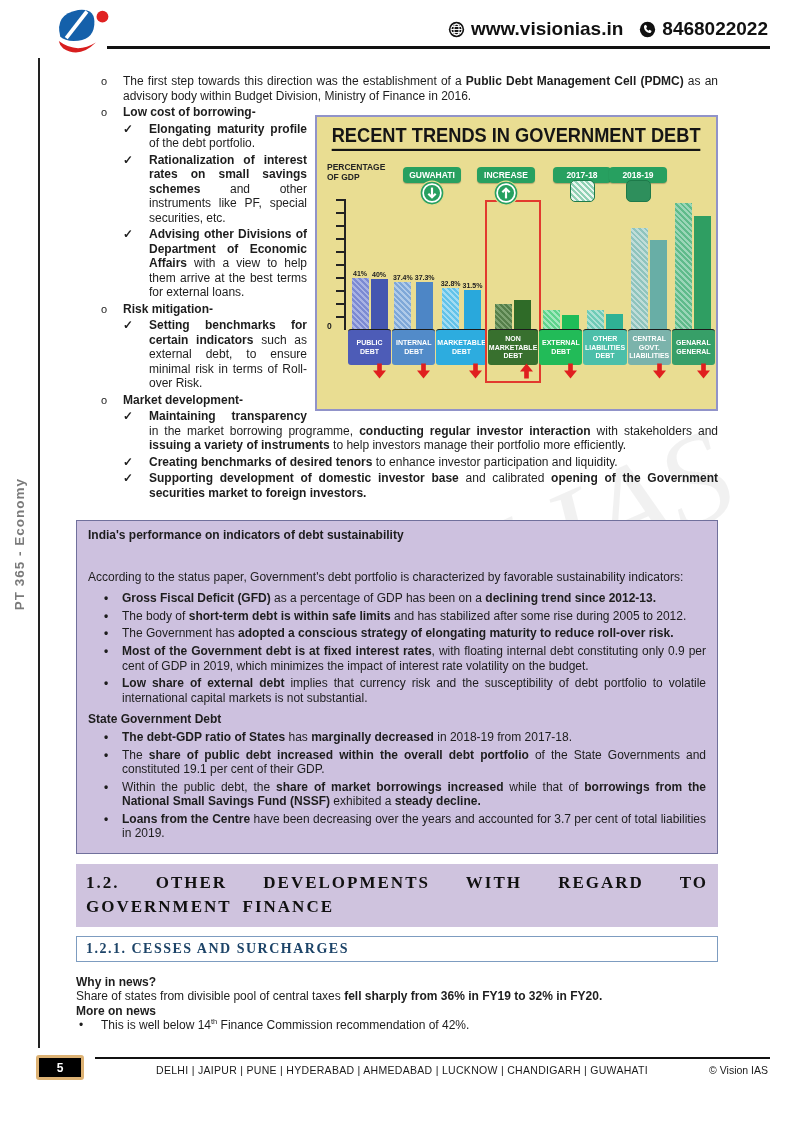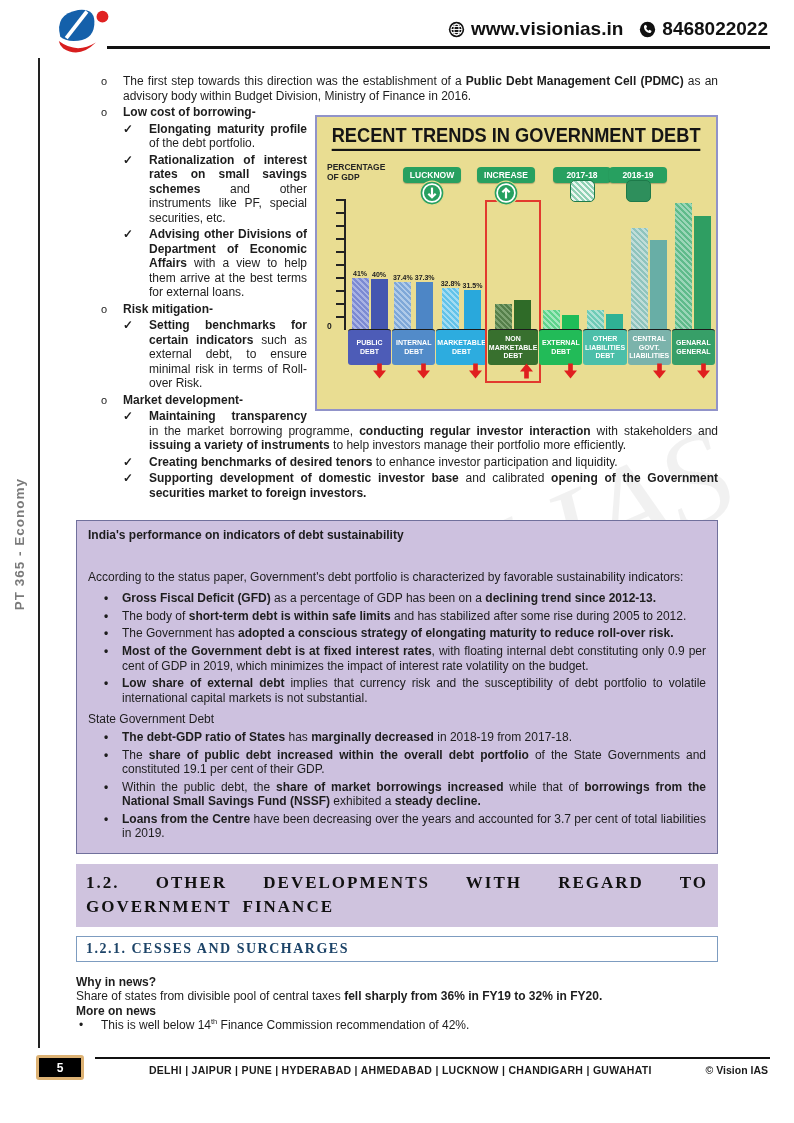--- a/index.html
+++ b/index.html
@@ -56,38 +56,38 @@
   .bval{font-size:7px;font-weight:bold;color:#222;margin-bottom:1px;white-space:nowrap;}
   .bar{width:17px;}
   .cbox{height:36px;margin-top:0;border-radius:3px;border-top:1.5px solid #1a1a1a;color:#fff;font-weight:bold;
         font-size:7px;line-height:1.15;display:flex;align-items:center;justify-content:center;
         text-align:center;padding:1px;box-sizing:border-box;}
   .arrow-area{height:15px;display:flex;justify-content:flex-end;padding-right:5px;overflow:visible;}
   
   .infobox{clear:none;margin-top:20px;background:#cdc1df;border:1px solid #70709c;padding:7px 11px 9px 11px;}
   .ib-title{font-weight:bold;margin-bottom:14px;}
   .ib-intro{margin-bottom:7px;text-align:justify;margin-top:28px;}
-  .ib-sub{font-weight:normal;margin:7px 0 4px 0;}
+  .ib-sub{font-weight:bold;margin:7px 0 4px 0;}
   .infobox .li{margin-bottom:3px;}
   
   .h12{margin-top:10px;background:#cfc3de;padding:7px 10px;font-family:"Liberation Serif",serif;
        font-weight:bold;font-size:17px;letter-spacing:2px;word-spacing:5px;line-height:1.45;
        color:#111;text-align:justify;}
   .h121{margin-top:9px;border:1.5px solid #7d9cc0;padding:4px 9px;font-family:"Liberation Serif",serif;
         font-weight:bold;font-size:14px;letter-spacing:1.5px;color:#1d4468;}
   .news{margin-top:13px;}
   .news-h{font-weight:bold;}
   .news-p{text-align:justify;line-height:1.25;}
   
   .ftr-line{position:absolute;left:95px;right:24px;top:1057px;height:2px;background:#111;}
   .pagebox{position:absolute;left:36px;top:1055px;width:48px;height:25px;background:#000;
            border:3px solid #ddb274;border-radius:3px;color:#fff;font-weight:bold;font-size:12px;
            display:flex;align-items:center;justify-content:center;box-sizing:border-box;}
   .ftr-row{position:absolute;left:95px;right:26px;top:1064px;display:flex;align-items:center;
-           font-size:10.5px;color:#1a1a1a;font-weight:bold;}
+           font-size:10.5px;color:#1a1a1a;}
   .ftr-cities{flex:1;text-align:center;letter-spacing:0.3px;}
   .ftr-copy{white-space:nowrap;}
 </style>
 </head>
 <body>
 
 <div class="wm">VISION IAS</div>
 
 <svg class="logo" width="74" height="52" viewBox="0 0 100 70">
   <path d="M22 44 Q14 14 46 8 Q70 5 68 28 Q66 50 40 50 Q28 49 22 44 Z" fill="#1460aa"></path>
@@ -121,21 +121,21 @@
 <div class="main">
 
   <div class="li lv2">
     <span class="mk">o</span><span><span>The first step towards this direction was the establishment of a </span><span class="b">Public Debt Management Cell (PDMC)</span><span> as an advisory body within Budget Division, Ministry of Finance in 2016.</span></span>
   </div>
 
   <div class="chart">
     <div class="c-title"><span>RECENT TRENDS IN GOVERNMENT DEBT</span></div>
     <div class="c-ylabel">PERCENTAGE OF GDP</div>
     <div class="c-badges">
-        <div class="badge"><div class="badge-label">LUCKNOW</div><svg class="badge-icon" viewBox="0 0 24 24">
+        <div class="badge"><div class="badge-label">GUWAHATI</div><svg class="badge-icon" viewBox="0 0 24 24">
             <circle cx="12" cy="12" r="11" fill="#27a060" stroke="#e9dd92" stroke-width="1"></circle>
             <circle cx="12" cy="12" r="8.2" fill="none" stroke="#fff" stroke-width="1.6"></circle>
             <g stroke="#fff" stroke-width="2" fill="none">
               <path d="M12 7 L12 16"></path>
               <path d="M8.6 12.6 L12 16 L15.4 12.6"></path>
             </g>
           </svg></div>
         <div class="badge"><div class="badge-label">INCREASE</div><svg class="badge-icon" viewBox="0 0 24 24">
             <circle cx="12" cy="12" r="11" fill="#27a060" stroke="#e9dd92" stroke-width="1"></circle>
             <circle cx="12" cy="12" r="8.2" fill="none" stroke="#fff" stroke-width="1.6"></circle>

